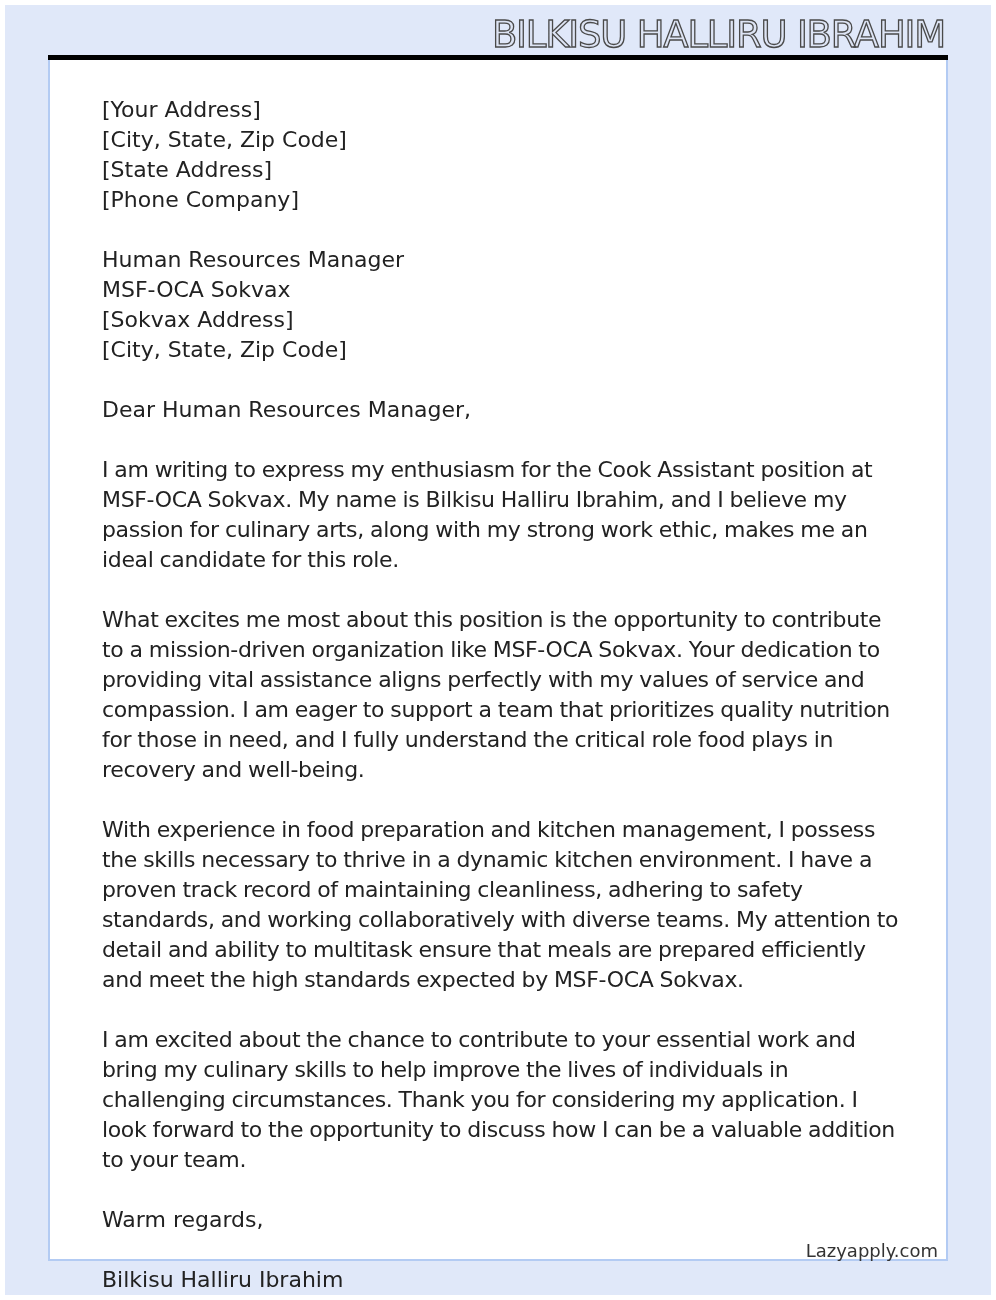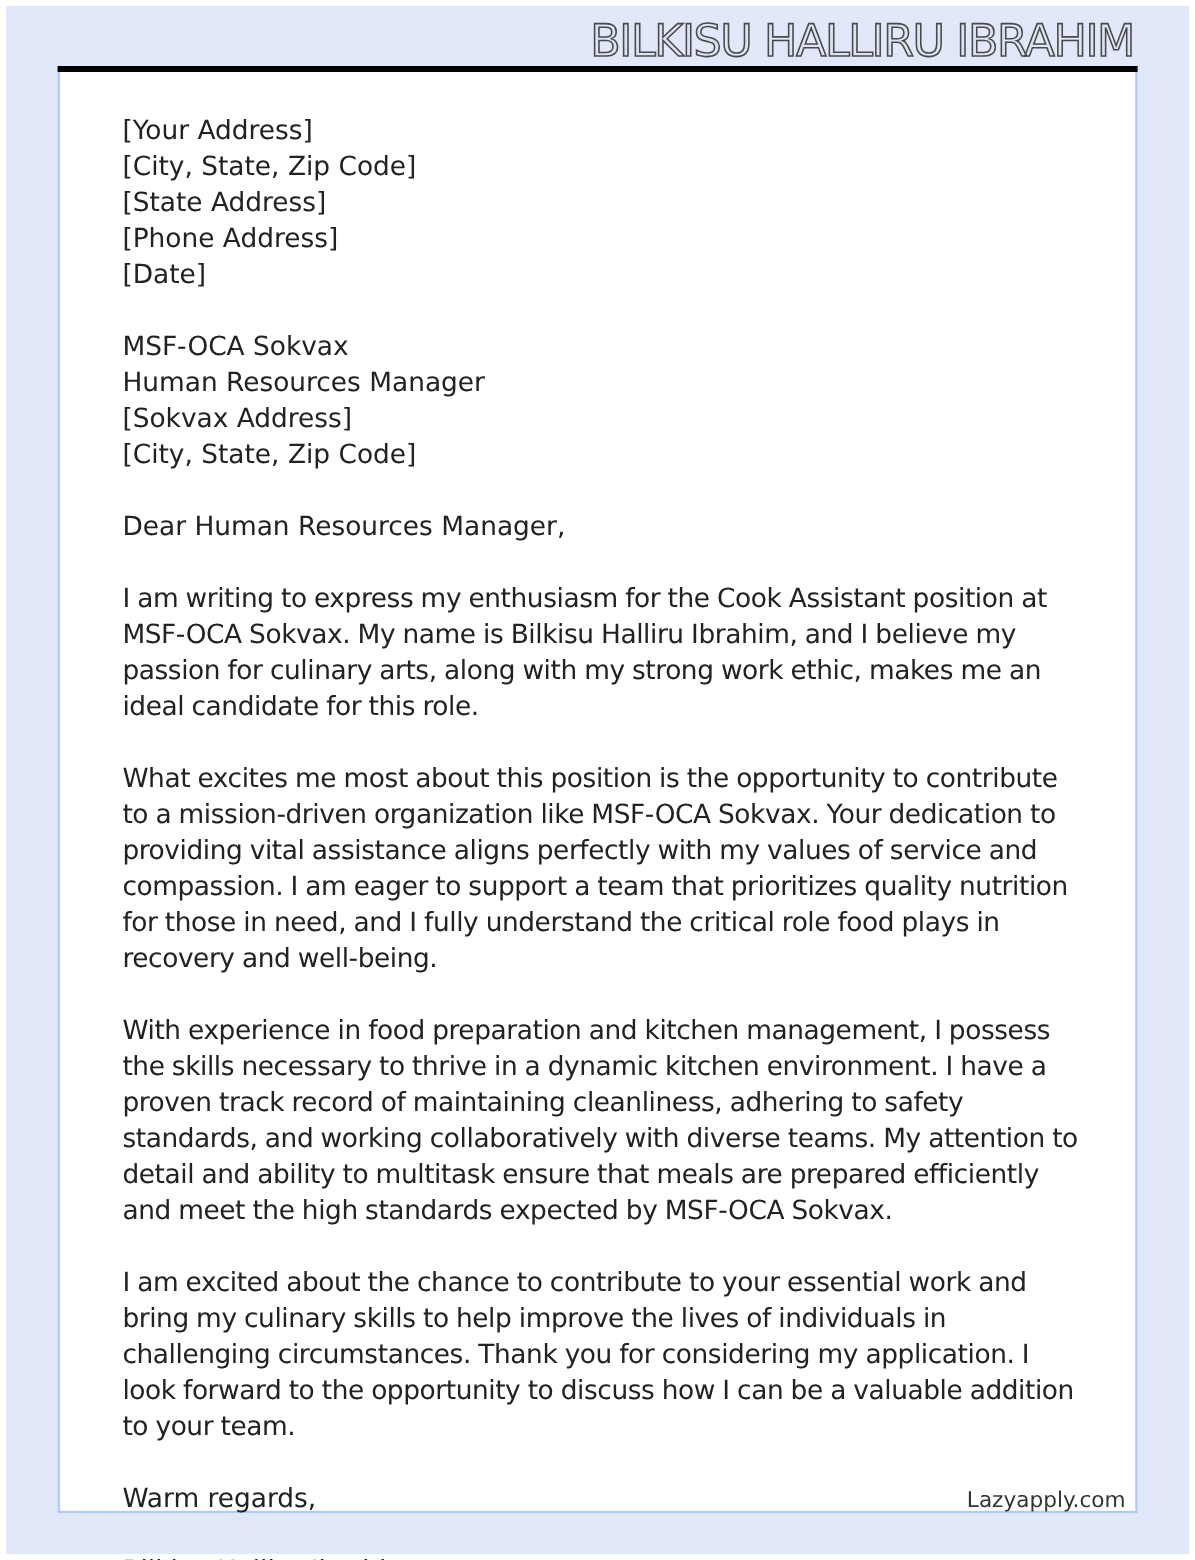--- a/index.html
+++ b/index.html
@@ -27,26 +27,25 @@
 
 <div class="outer"></div>
 <h1 class="title">BILKISU HALLIRU IBRAHIM</h1>
 
 <div class="page">
   <div class="content">
     <p class="block">
       <span class="line">[Your Address]</span>
       <span class="line">[City, State, Zip Code]</span>
       <span class="line">[State Address]</span>
-      <span class="line">[Phone Address]</span>
-      <span class="line">[Date]</span>
+      <span class="line">[Phone Company]</span>
     </p>
     <p class="block">
+      <span class="line">Human Resources Manager</span>
       <span class="line">MSF-OCA Sokvax</span>
-      <span class="line">Human Resources Manager</span>
       <span class="line">[Sokvax Address]</span>
       <span class="line">[City, State, Zip Code]</span>
     </p>
     <p class="block">Dear Human Resources Manager,</p>
     <p class="para">I am writing to express my enthusiasm for the Cook Assistant position at MSF-OCA Sokvax. My name is Bilkisu Halliru Ibrahim, and I believe my passion for culinary arts, along with my strong work ethic, makes me an ideal candidate for this role.</p>
     <p class="para">What excites me most about this position is the opportunity to contribute to a mission-driven organization like MSF-OCA Sokvax. Your dedication to providing vital assistance aligns perfectly with my values of service and compassion. I am eager to support a team that prioritizes quality nutrition for those in need, and I fully understand the critical role food plays in recovery and well-being.</p>
     <p class="para">With experience in food preparation and kitchen management, I possess the skills necessary to thrive in a dynamic kitchen environment. I have a proven track record of maintaining cleanliness, adhering to safety standards, and working collaboratively with diverse teams. My attention to detail and ability to multitask ensure that meals are prepared efficiently and meet the high standards expected by MSF-OCA Sokvax.</p>
     <p class="para">I am excited about the chance to contribute to your essential work and bring my culinary skills to help improve the lives of individuals in challenging circumstances. Thank you for considering my application. I look forward to the opportunity to discuss how I can be a valuable addition to your team.</p>
     <p class="block">Warm regards,</p>
     <p>Bilkisu Halliru Ibrahim</p>

